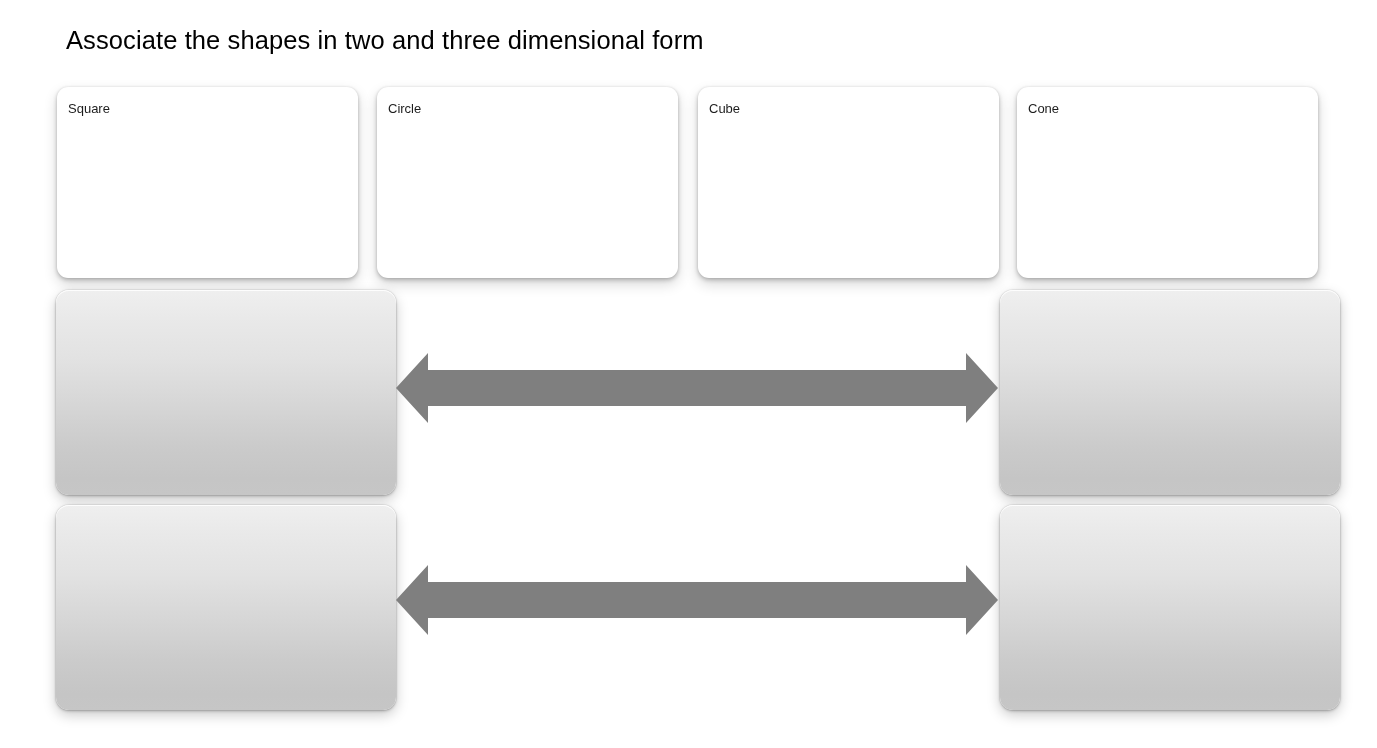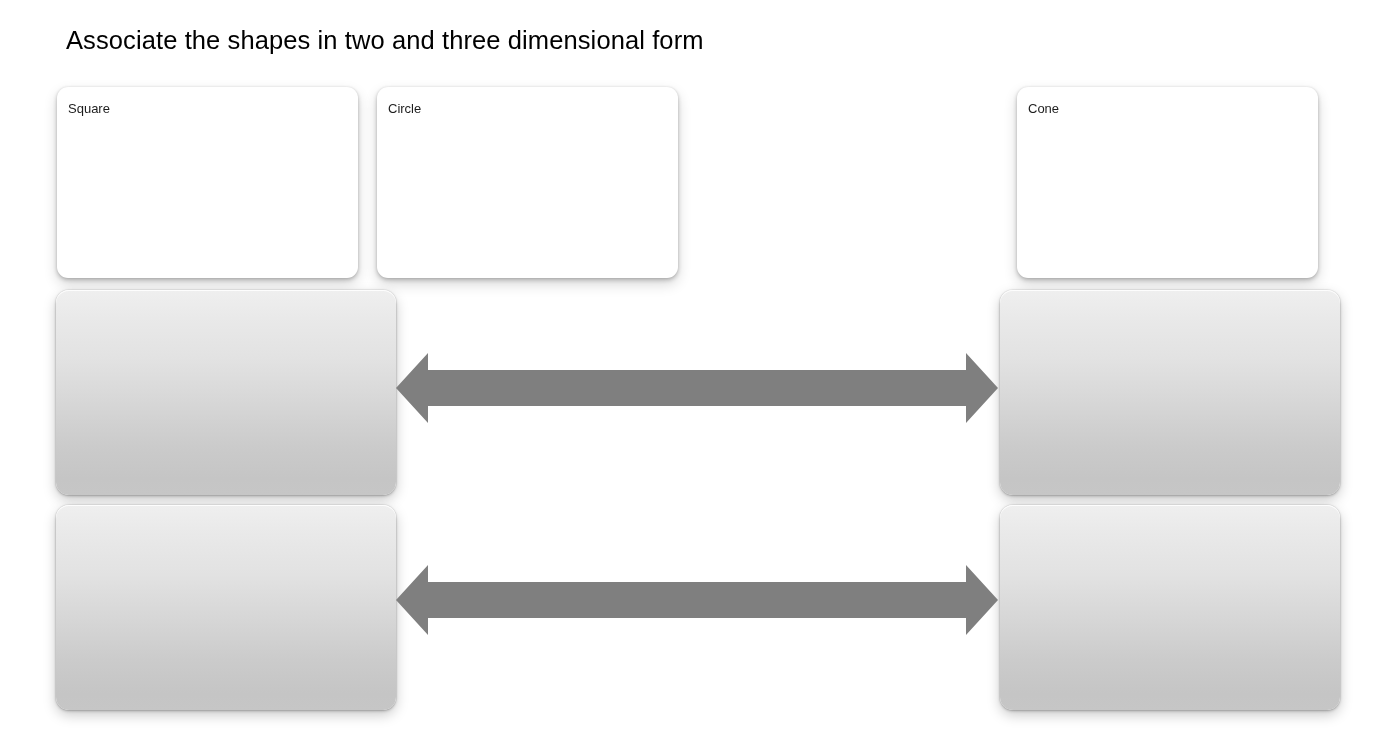--- a/index.html
+++ b/index.html
@@ -118,20 +118,23 @@
   <div class="card-row">
 
     <div class="term-card c0">
       <span class="term-label">Square</span>
     </div>
 
     <div class="term-card c1">
       <span class="term-label">Circle</span>
     </div>
 
+    <div class="term-card c2">
+      <span class="term-label">Cube</span>
+    </div>
 
     <div class="term-card c3">
       <span class="term-label">Cone</span>
     </div>
 
   </div>
 
   <div class="drop-box tl"></div>
   <div class="drop-box tr"></div>
   <div class="drop-box bl"></div>

